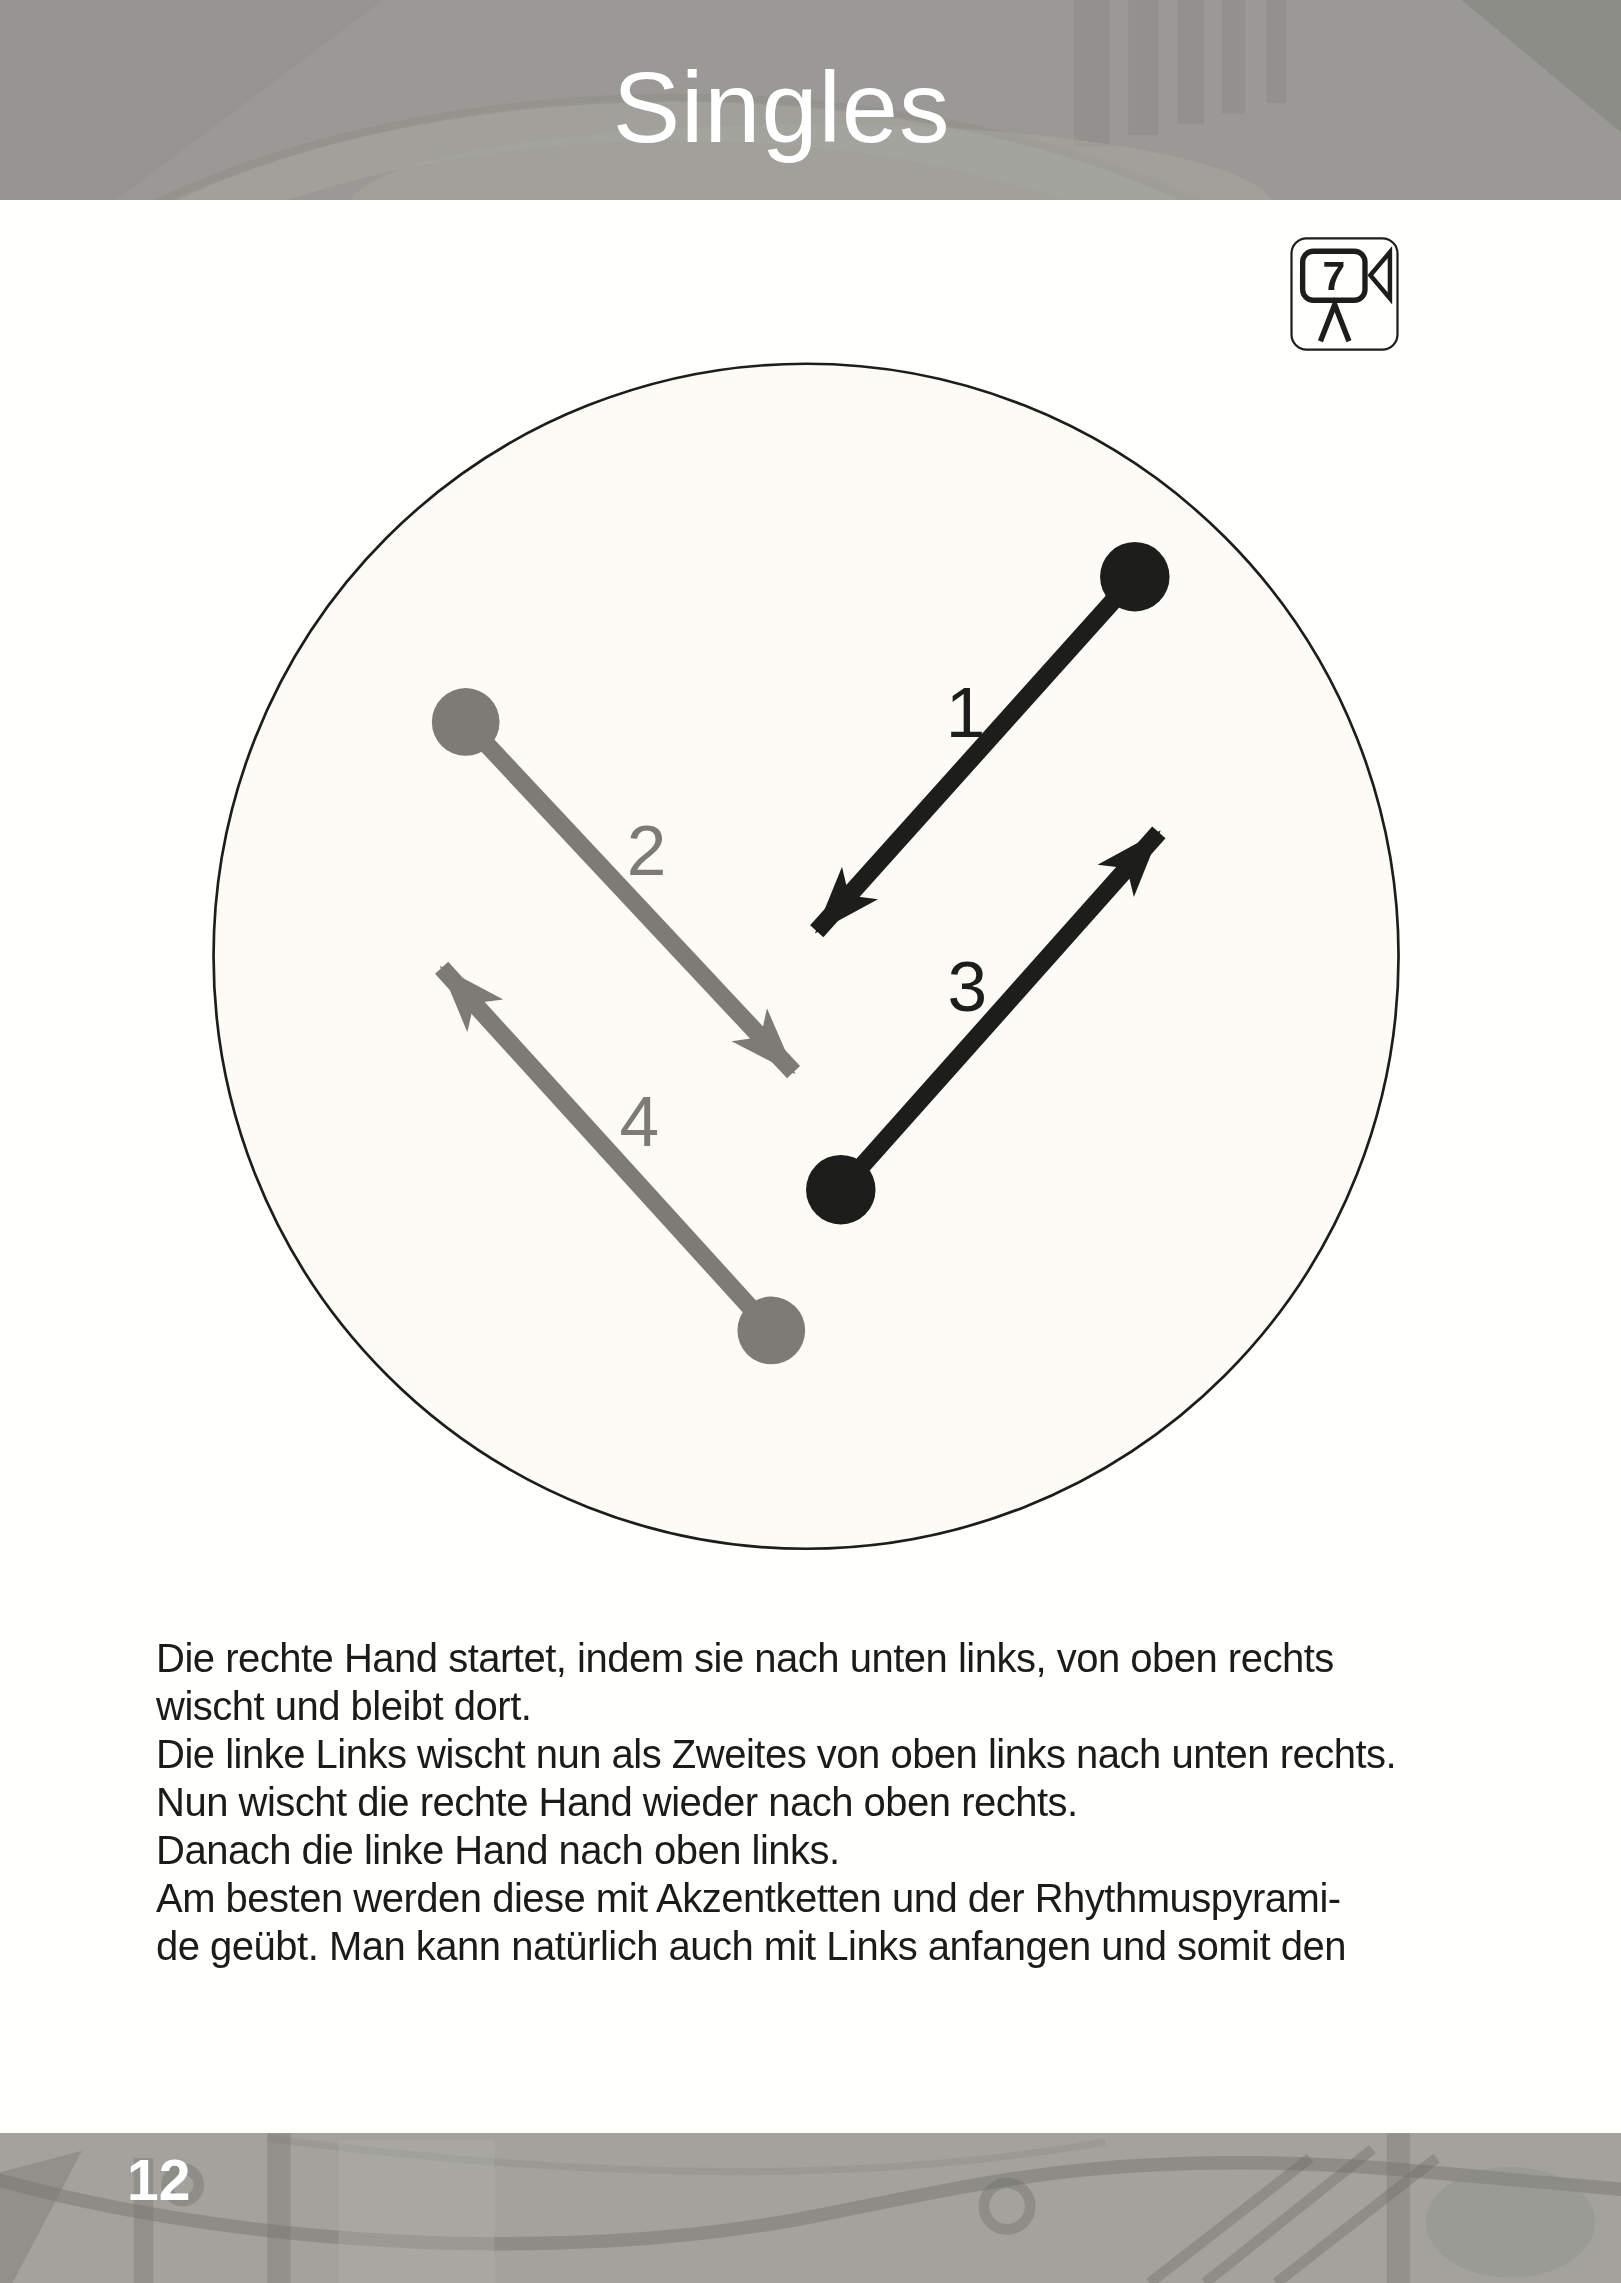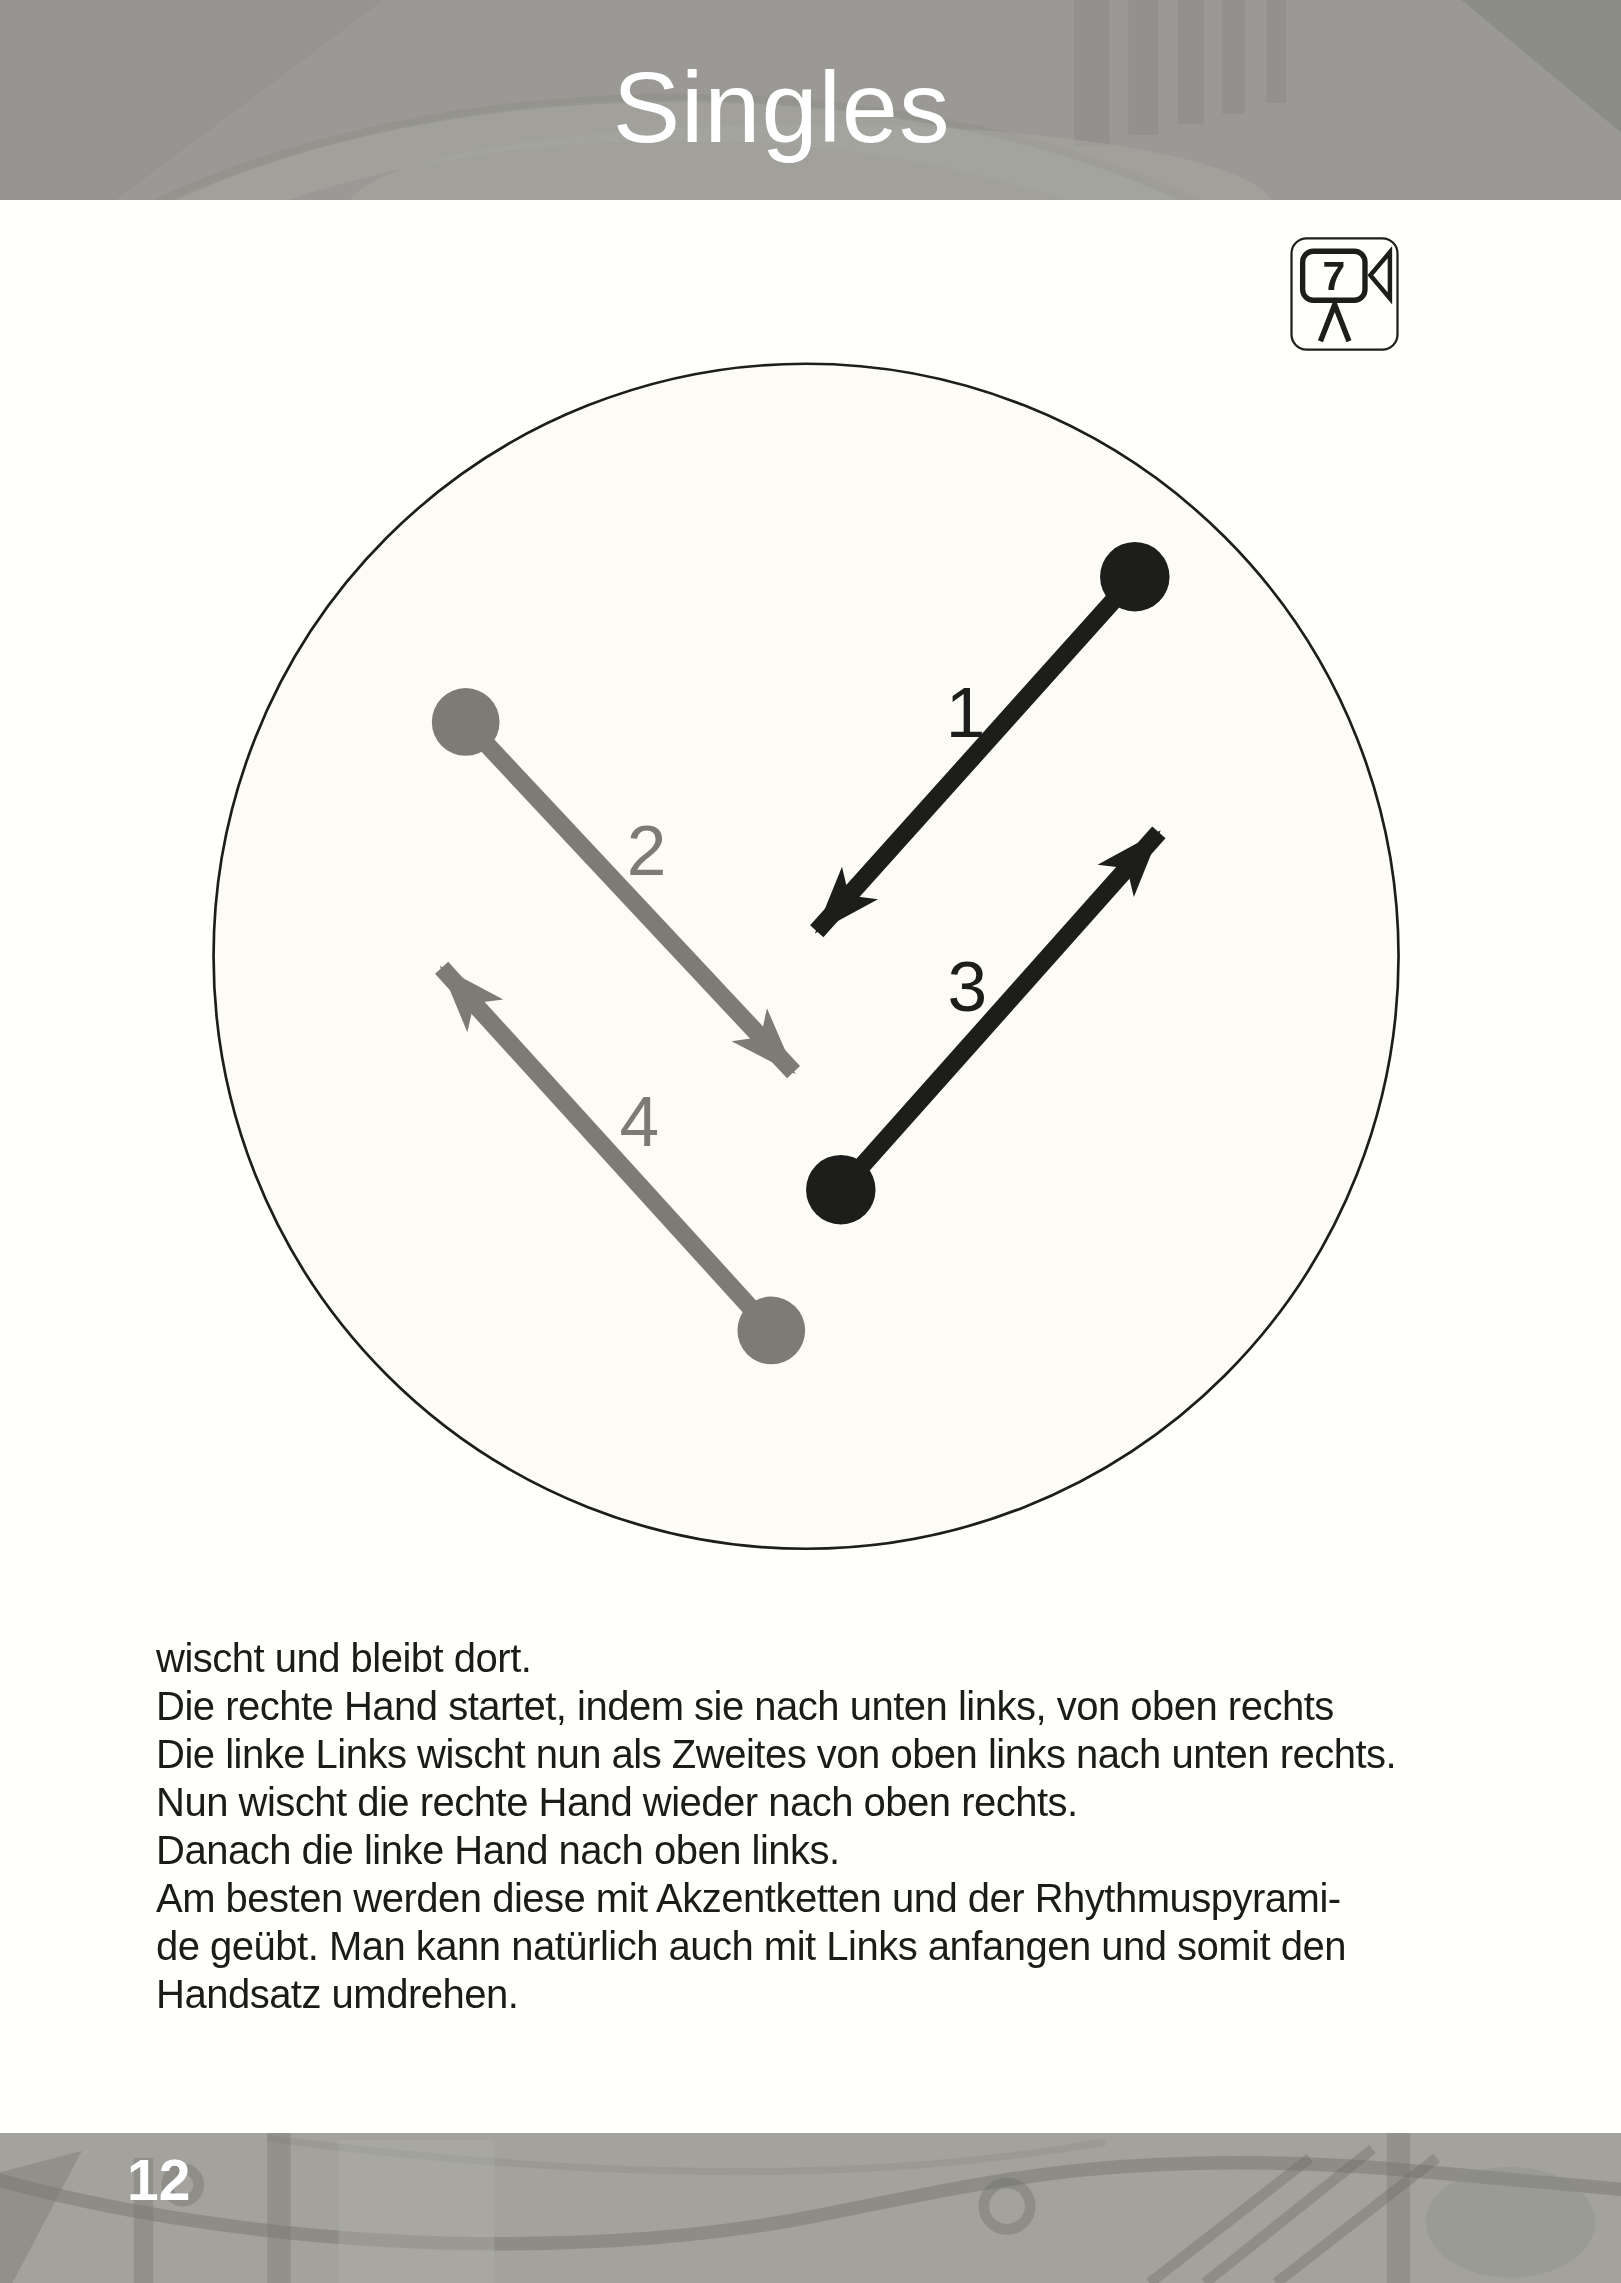--- a/index.html
+++ b/index.html
@@ -118,28 +118,27 @@
     </g>
 
     <g>
       <line x1="686" y1="1133" x2="316" y2="726" stroke-width="20" marker-end="url(#headG)" stroke="#7c7b75"></line>
       <circle cx="686" cy="1133" r="38" fill="#7c7b75"></circle>
       <text x="538" y="898" text-anchor="middle" dominant-baseline="central" fill="#7c7b75">4</text>
     </g>
   </svg>
 
   <div class="bodytext">
+    <p>Die rechte Hand startet, indem sie nach unten links, von oben rechts</p>
     <p>wischt und bleibt dort.</p>
-    <p>Die rechte Hand startet, indem sie nach unten links, von oben rechts</p>
     <p>Die linke Links wischt nun als Zweites von oben links nach unten rechts.</p>
     <p>Nun wischt die rechte Hand wieder nach oben rechts.</p>
     <p>Danach die linke Hand nach oben links.</p>
     <p>Am besten werden diese mit Akzentketten und der Rhythmuspyrami-</p>
     <p>de geübt. Man kann natürlich auch mit Links anfangen und somit den</p>
-    <p>Handsatz umdrehen.</p>
   </div>
 
   <div class="footer">
     <svg class="deco" viewBox="0 0 1820 168" preserveAspectRatio="none">
       <path d="M-10,50 C240,122 620,152 920,92 C1120,52 1260,18 1560,40 L1830,64" fill="none" stroke="#6f6e69" stroke-width="15" opacity="0.42"></path>
       <path d="M300,6 C700,58 1000,52 1240,10" fill="none" stroke="#8a8984" stroke-width="8" opacity="0.35"></path>
       <g fill="#76756f" opacity="0.38">
         <rect x="150" y="28" width="22" height="140"></rect>
         <rect x="300" y="0" width="26" height="168"></rect>
         <polygon points="0,44 92,20 14,168 0,168"></polygon>

